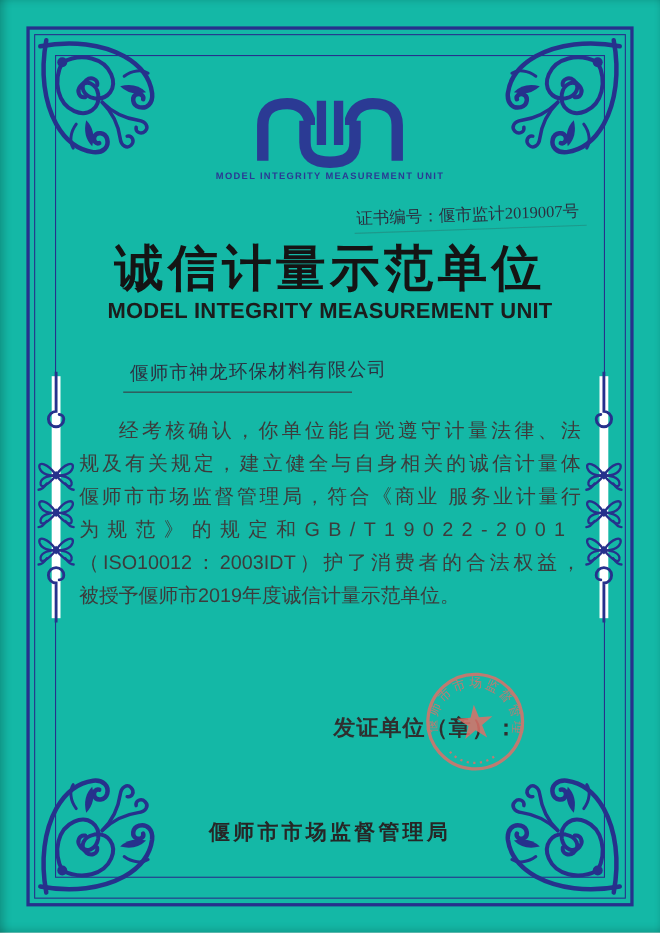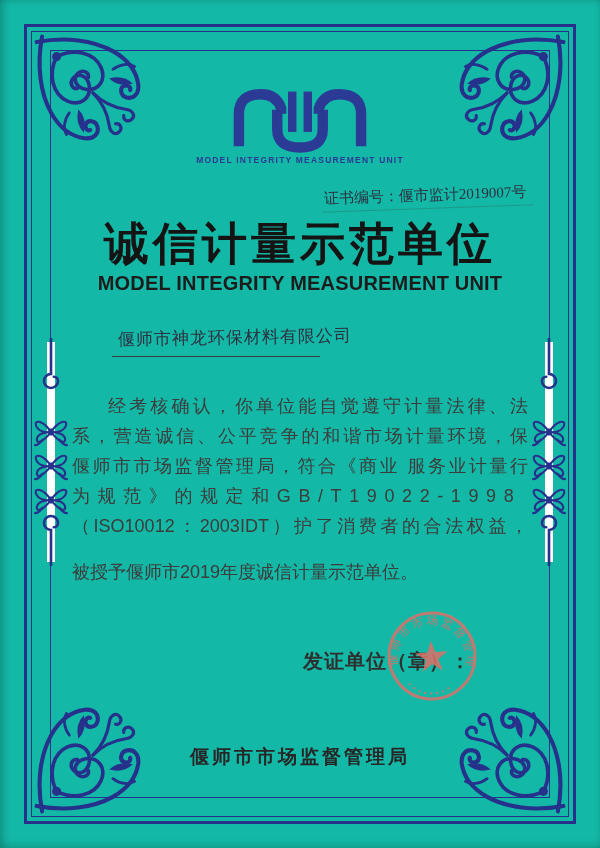--- a/index.html
+++ b/index.html
@@ -45,23 +45,23 @@
   
   .title-cn{position:absolute;left:0;right:0;top:214px;text-align:center;margin:0;
             font-family:"Liberation Serif",serif;font-weight:700;font-size:45px;
             letter-spacing:4px;color:#141414;}
   .title-en{position:absolute;left:0;right:0;top:272px;text-align:center;
             font-size:20px;font-weight:700;color:#1c1c1c;letter-spacing:.2px;}
   
   .body-block{position:absolute;left:72px;top:376px;width:456px;
               font-size:18px;line-height:30px;color:#3c3c3c;}
   .bline{text-align:justify;text-align-last:justify;text-justify:inter-character;}
-  .bline.indent{text-indent:2em;margin-top:15px;}
+  .bline.indent{text-indent:2em;}
   .bline.ls-wide{text-align:left;text-align-last:left;letter-spacing:7.6px;}
-  .bline.last{text-align:center;text-align-last:left;margin-top:16px;}
+  .bline.last{text-align:center;text-align-last:left;}
   
   .issuer{position:absolute;left:303px;top:648px;font-size:20px;font-weight:600;
           letter-spacing:1px;color:#2f2f2f;}
   .seal{position:absolute;left:384px;top:608px;transform:rotate(4deg);opacity:.85;}
   .footer-org{position:absolute;left:0;right:0;top:744px;text-align:center;
               font-size:19px;font-weight:600;letter-spacing:3px;color:#262626;}
 </style>
 </head>
 <body>
 
@@ -225,23 +225,23 @@
   </div>
 
   <h1 class="title-cn">诚信计量示范单位</h1>
   <div class="title-en">MODEL INTEGRITY MEASUREMENT UNIT</div>
 
   <div class="hand company">偃师市神龙环保材料有限公司</div>
   <div class="company-line"></div>
 
   <div class="body-block">
     <div class="bline indent">经考核确认，你单位能自觉遵守计量法律、法</div>
-    <div class="bline">系，营造诚信、公平竞争的和谐市场计量环境，保</div>
+    <div class="bline">规及有关规定，建立健全与自身相关的诚信计量体</div>
     <div class="bline">偃师市市场监督管理局，符合《商业 服务业计量行</div>
-    <div class="bline ls-wide">为规范》的规定和GB/T19022-1998</div>
+    <div class="bline ls-wide">为规范》的规定和GB/T19022-2001</div>
     <div class="bline">（ISO10012：2003IDT）护了消费者的合法权益，</div>
     <div class="bline last">被授予偃师市2019年度诚信计量示范单位。</div>
   </div>
 
   <div class="issuer">发证单位（章）：</div>
 
   <svg class="seal" width="96" height="96" viewBox="0 0 96 96">
     <defs>
       <path id="sealArc" d="M 15,63 A 35,35 0 1 1 81,63" fill="none"></path>
     </defs>

